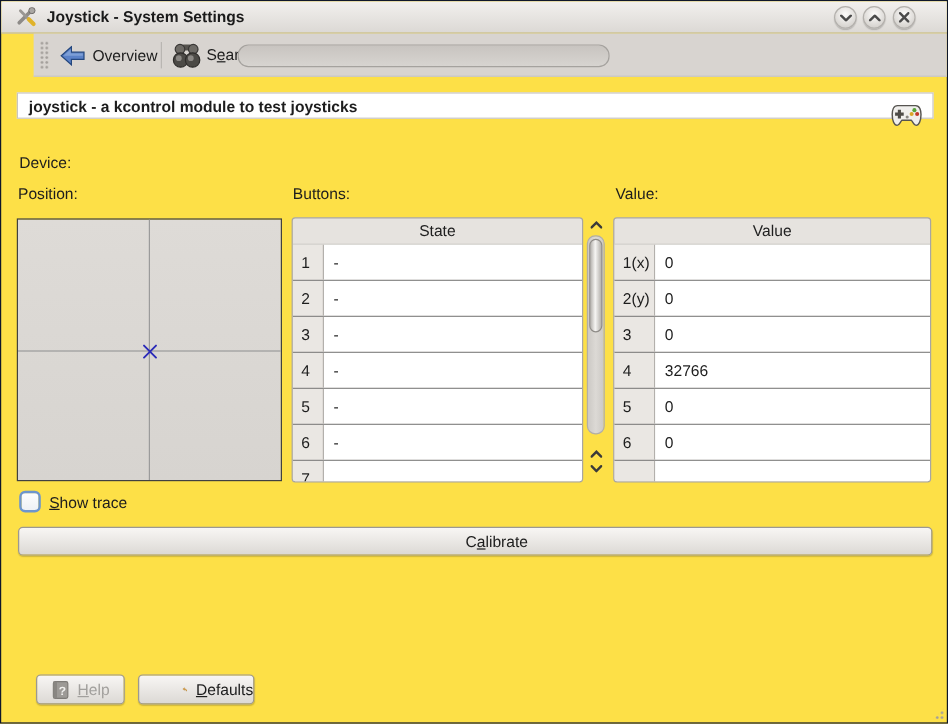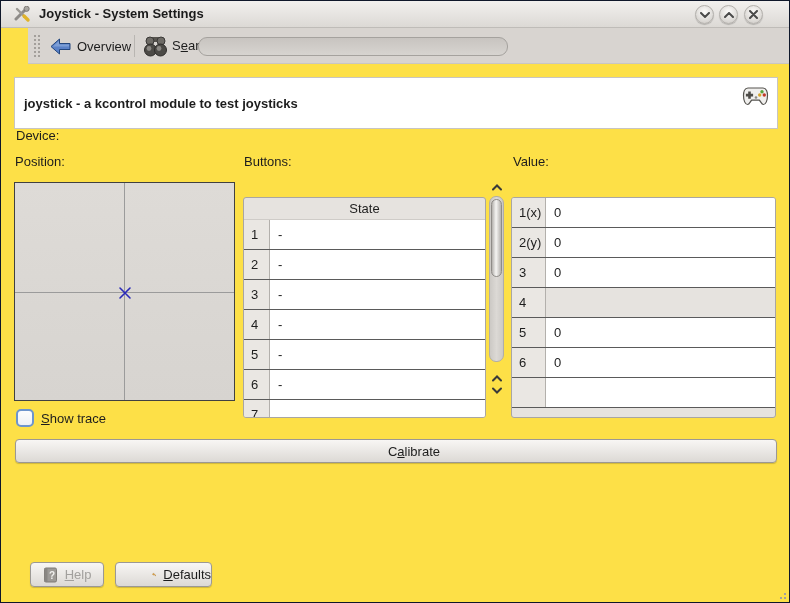--- a/index.html
+++ b/index.html
@@ -50,21 +50,21 @@
   .search-lbl { position:absolute; left:144px; top:0; line-height:36px; }
   .search-input {
     position:absolute; left:170px; top:9px; width:310px; height:19px;
     border-radius:9px; border:1px solid #a5a29e; outline:none;
     background:linear-gradient(#c8c4c0,#d7d4d0); padding:0 10px;
     font-family:"Liberation Sans", sans-serif; font-size:13px;
   }
 
   
   .mod-header {
-    position:absolute; left:13px; top:76px; width:764px; height:52px;
+    position:absolute; left:13px; top:76px; width:764px; height:22px;
     background:#ffffff; border:1px solid #c8c5c1;
     display:flex; align-items:center;
   }
   .mod-header .mh-title { font-weight:bold; padding-left:9px; }
   .mod-header .mh-icon { position:absolute; right:8px; top:7px; }
 
   
   .device-lbl { position:absolute; left:15px; top:124px; line-height:21px; }
   .device-combo {
     position:absolute; left:62px; top:124px; width:713px; height:21px;
@@ -83,21 +83,21 @@
   .pos-pad {
     position:absolute; left:13px; top:181px; width:221px; height:219px;
     background:linear-gradient(#dedbd7,#d7d4d0); border:1px solid #414141;
   }
   .pos-vline { position:absolute; left:109px; top:0; width:1px; height:100%; background:#9b9b9b; }
   .pos-hline { position:absolute; left:0; top:109px; width:100%; height:1px; background:#9b9b9b; }
   .pos-marker { position:absolute; left:103px; top:103px; }
 
   
   .panel {
-    position:absolute; top:196px; height:221px;
+    position:absolute; top:180px; height:221px;
     background:#e6e3df; border:1px solid #a9a6a2; border-radius:3px; overflow:hidden;
   }
   .panel-btn { left:242px; width:243px; }
   .panel-axes { left:510px; width:265px; }
   .panel-header {
     height:22px; line-height:22px; text-align:center; color:#1f1f1f;
     border-bottom:1px solid #cfccc8;
   }
   .trow { display:flex; height:30px; border-bottom:1px solid #5a5a5a; }
   .tnum {
@@ -276,34 +276,36 @@
         </svg>
     </div>
     <div class="vs-arrow vs-dn-bot">
       <svg width="10" height="7" viewBox="0 0 10 7">
           <polyline points="1,1.5 5,5.5 9,1.5" fill="none" stroke="#3a3a3a" stroke-width="2" stroke-linecap="round"></polyline>
         </svg>
     </div>
   </div>
 
   <div class="panel panel-axes">
+    <div class="panel-header">Value</div>
     <div class="trow">
         <div class="tnum">1(x)</div>
         <div class="tcell">0</div>
       </div>
     <div class="trow">
         <div class="tnum">2(y)</div>
         <div class="tcell">0</div>
       </div>
     <div class="trow">
         <div class="tnum">3</div>
         <div class="tcell">0</div>
       </div>
     <div class="trow">
         <div class="tnum">4</div>
+        <div class="tcell">32766</div>
       </div>
     <div class="trow">
         <div class="tnum">5</div>
         <div class="tcell">0</div>
       </div>
     <div class="trow">
         <div class="tnum">6</div>
         <div class="tcell">0</div>
       </div>
     <div class="trow">

